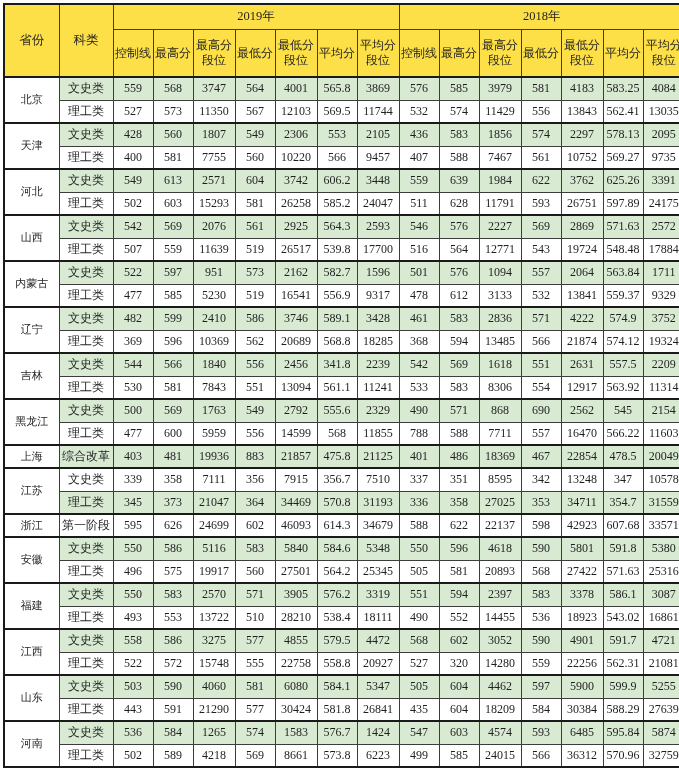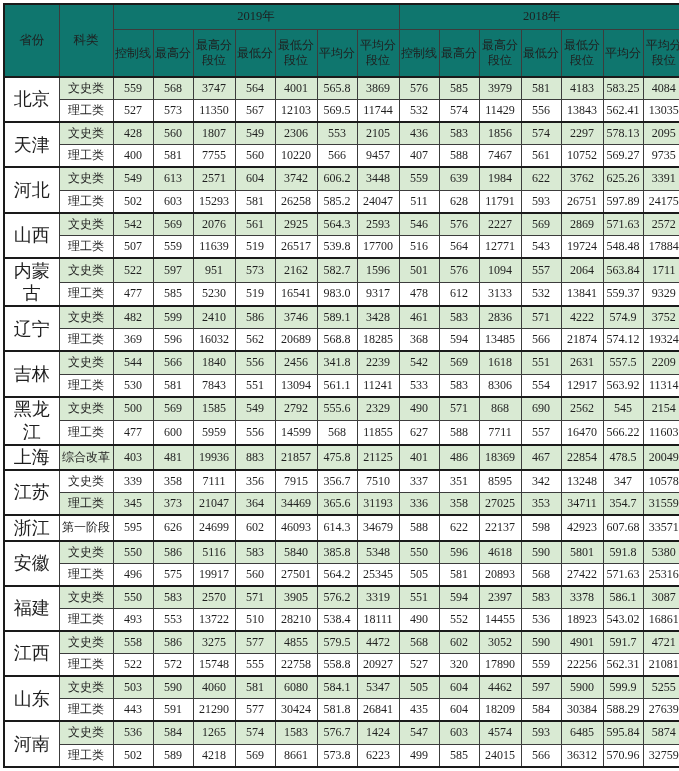--- a/index.html
+++ b/index.html
@@ -27,29 +27,29 @@
     border: 1px solid #3c3c3c;
     text-align: center;
     vertical-align: middle;
     padding: 0 1px;
     overflow: hidden;
     line-height: 1.25;
   }
   table.scores { border: 2px solid #1a1a1a; }
   thead th {
     font-weight: normal;
-    background: #0f766e;
+    background: #fde047;
   }
   thead tr.year-row th { height: 24px; font-size: 12.5px; }
   thead tr.metric-row th { height: 46px; }
   thead tr.metric-row th { border-bottom: 2px solid #1a1a1a; }
   tbody tr { height: 22px; }
   tbody tr.green td { background: #d9ead3; }
   tbody tr.white td { background: #ffffff; }
-  tbody td.province { background: #ffffff !important; font-size: 18px; margin-left: 36px; }
+  tbody td.province { background: #ffffff !important; font-size: 11px; margin-left: 36px; }
   tbody td.category { letter-spacing: 0; }
   tbody tr.group-start td { border-top: 2px solid #1a1a1a; }
   td.num { font-family: "Liberation Serif", "DejaVu Serif", serif; }
 </style>
 </head>
 <body>
 
 <div class="page">
   <table class="scores">
     <colgroup>
@@ -253,21 +253,21 @@
           <td class="num">563.84</td>
           <td class="num">1711</td>
         </tr>
         <tr class="white">
           <td class="category">理工类</td>
           <td class="num">477</td>
           <td class="num">585</td>
           <td class="num">5230</td>
           <td class="num">519</td>
           <td class="num">16541</td>
-          <td class="num">983.0</td>
+          <td class="num">556.9</td>
           <td class="num">9317</td>
           <td class="num">478</td>
           <td class="num">612</td>
           <td class="num">3133</td>
           <td class="num">532</td>
           <td class="num">13841</td>
           <td class="num">559.37</td>
           <td class="num">9329</td>
         </tr>
         <tr class="green group-start">
@@ -285,21 +285,21 @@
           <td class="num">2836</td>
           <td class="num">571</td>
           <td class="num">4222</td>
           <td class="num">574.9</td>
           <td class="num">3752</td>
         </tr>
         <tr class="white">
           <td class="category">理工类</td>
           <td class="num">369</td>
           <td class="num">596</td>
-          <td class="num">16032</td>
+          <td class="num">10369</td>
           <td class="num">562</td>
           <td class="num">20689</td>
           <td class="num">568.8</td>
           <td class="num">18285</td>
           <td class="num">368</td>
           <td class="num">594</td>
           <td class="num">13485</td>
           <td class="num">566</td>
           <td class="num">21874</td>
           <td class="num">574.12</td>
@@ -338,21 +338,21 @@
           <td class="num">554</td>
           <td class="num">12917</td>
           <td class="num">563.92</td>
           <td class="num">11314</td>
         </tr>
         <tr class="green group-start">
           <td rowspan="2" class="province">黑龙江</td>
           <td class="category">文史类</td>
           <td class="num">500</td>
           <td class="num">569</td>
-          <td class="num">1585</td>
+          <td class="num">1763</td>
           <td class="num">549</td>
           <td class="num">2792</td>
           <td class="num">555.6</td>
           <td class="num">2329</td>
           <td class="num">490</td>
           <td class="num">571</td>
           <td class="num">868</td>
           <td class="num">690</td>
           <td class="num">2562</td>
           <td class="num">545</td>
@@ -360,21 +360,21 @@
         </tr>
         <tr class="white">
           <td class="category">理工类</td>
           <td class="num">477</td>
           <td class="num">600</td>
           <td class="num">5959</td>
           <td class="num">556</td>
           <td class="num">14599</td>
           <td class="num">568</td>
           <td class="num">11855</td>
-          <td class="num">627</td>
+          <td class="num">788</td>
           <td class="num">588</td>
           <td class="num">7711</td>
           <td class="num">557</td>
           <td class="num">16470</td>
           <td class="num">566.22</td>
           <td class="num">11603</td>
         </tr>
         <tr class="green group-start">
           <td rowspan="1" class="province">上海</td>
           <td class="category">综合改革</td>
@@ -411,21 +411,21 @@
           <td class="num">347</td>
           <td class="num">10578</td>
         </tr>
         <tr class="green">
           <td class="category">理工类</td>
           <td class="num">345</td>
           <td class="num">373</td>
           <td class="num">21047</td>
           <td class="num">364</td>
           <td class="num">34469</td>
-          <td class="num">365.6</td>
+          <td class="num">570.8</td>
           <td class="num">31193</td>
           <td class="num">336</td>
           <td class="num">358</td>
           <td class="num">27025</td>
           <td class="num">353</td>
           <td class="num">34711</td>
           <td class="num">354.7</td>
           <td class="num">31559</td>
         </tr>
         <tr class="white group-start">
@@ -447,21 +447,21 @@
           <td class="num">33571</td>
         </tr>
         <tr class="green group-start">
           <td rowspan="2" class="province">安徽</td>
           <td class="category">文史类</td>
           <td class="num">550</td>
           <td class="num">586</td>
           <td class="num">5116</td>
           <td class="num">583</td>
           <td class="num">5840</td>
-          <td class="num">385.8</td>
+          <td class="num">584.6</td>
           <td class="num">5348</td>
           <td class="num">550</td>
           <td class="num">596</td>
           <td class="num">4618</td>
           <td class="num">590</td>
           <td class="num">5801</td>
           <td class="num">591.8</td>
           <td class="num">5380</td>
         </tr>
         <tr class="white">
@@ -538,21 +538,21 @@
           <td class="category">理工类</td>
           <td class="num">522</td>
           <td class="num">572</td>
           <td class="num">15748</td>
           <td class="num">555</td>
           <td class="num">22758</td>
           <td class="num">558.8</td>
           <td class="num">20927</td>
           <td class="num">527</td>
           <td class="num">320</td>
-          <td class="num">17890</td>
+          <td class="num">14280</td>
           <td class="num">559</td>
           <td class="num">22256</td>
           <td class="num">562.31</td>
           <td class="num">21081</td>
         </tr>
         <tr class="green group-start">
           <td rowspan="2" class="province">山东</td>
           <td class="category">文史类</td>
           <td class="num">503</td>
           <td class="num">590</td>

